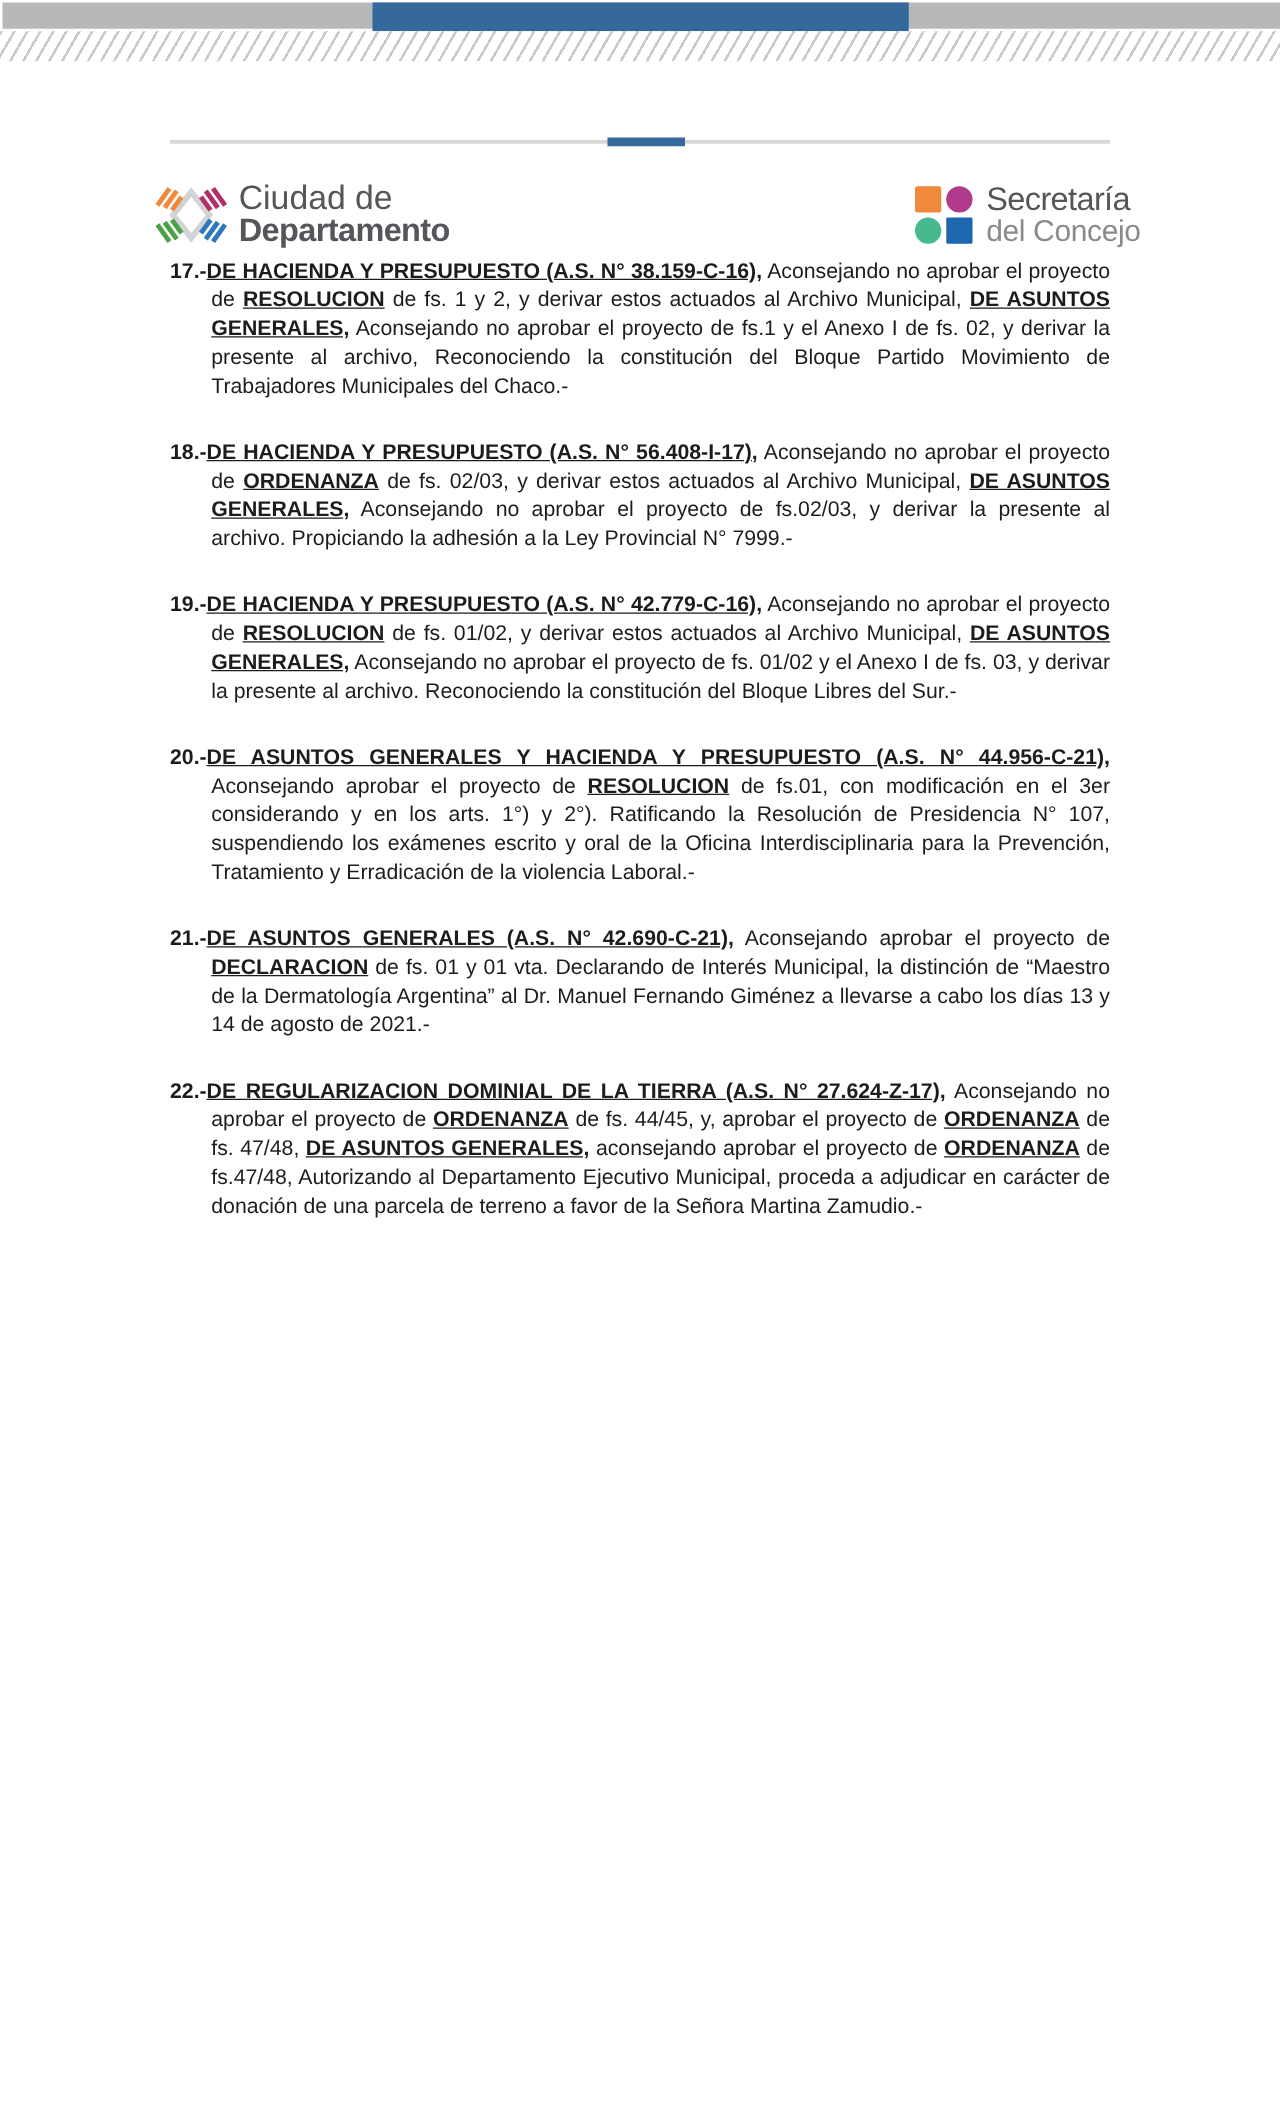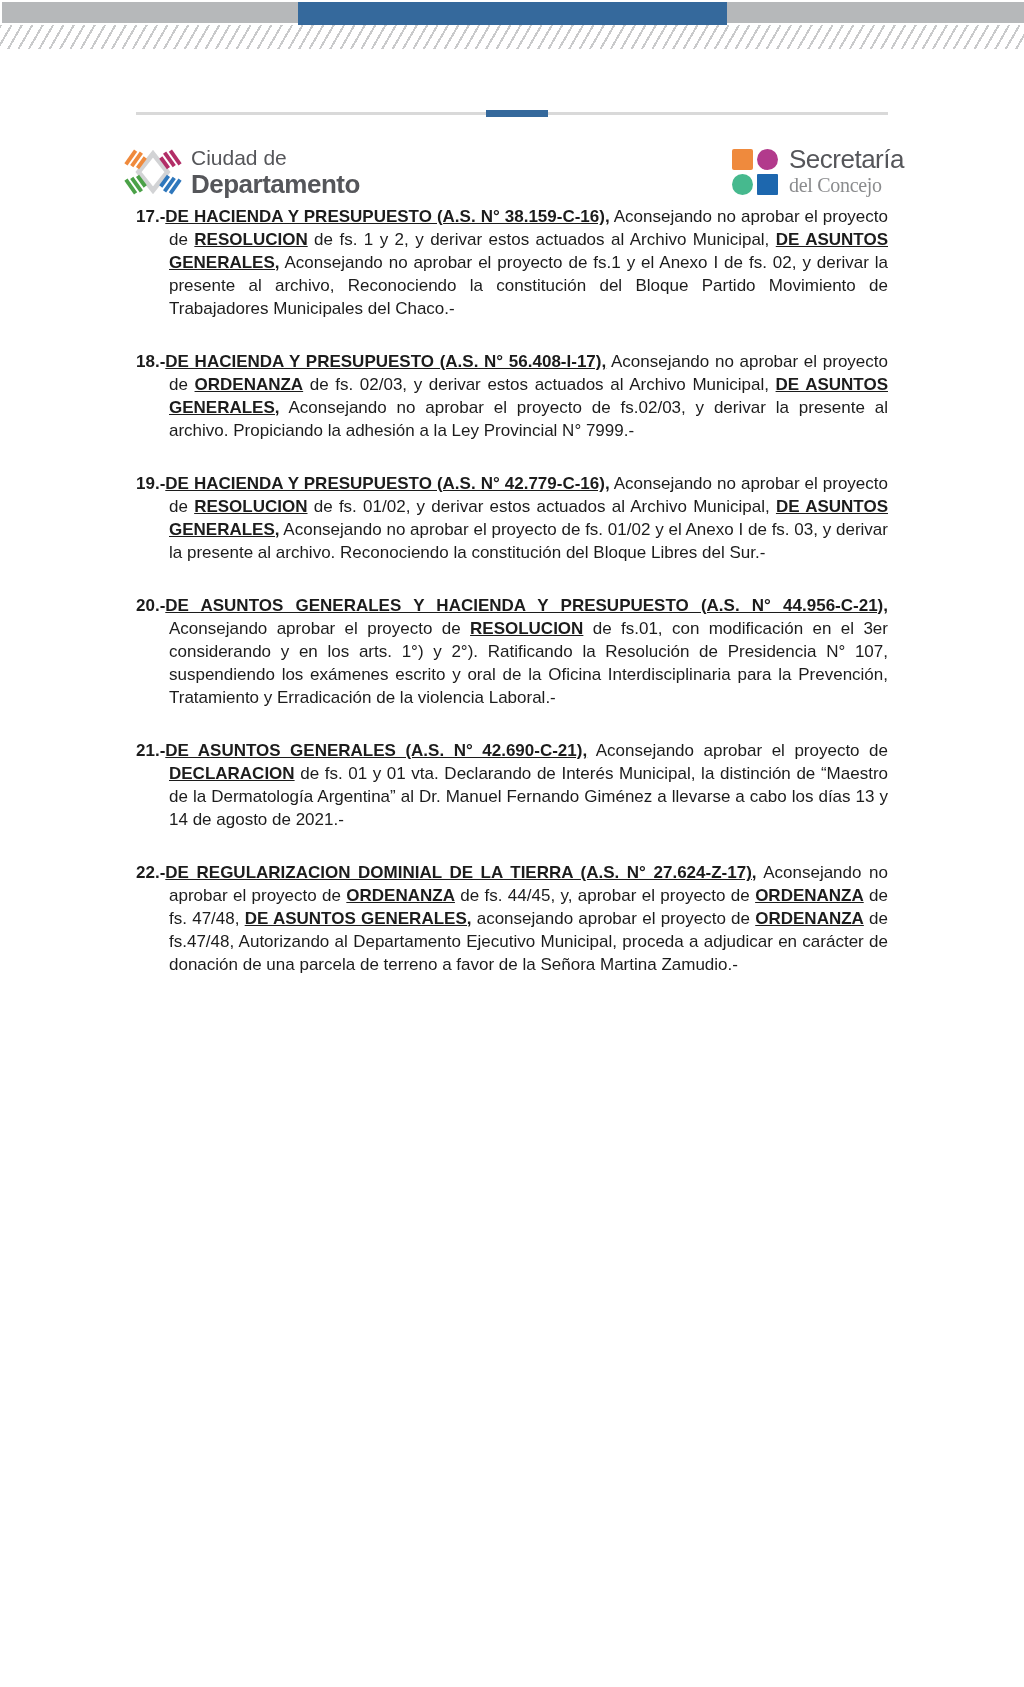--- a/index.html
+++ b/index.html
@@ -16,32 +16,32 @@
     background:repeating-linear-gradient(120deg, var(--hatch-gray,#c9cacb) 0 2px, #ffffff 2px 9px);
   }
 
   
   .rule { position:absolute; top:112px; left:136px; width:752px; height:3px; background:var(--rule-gray,#d9d9d9); }
   .rule-accent { position:absolute; top:-2px; left:350px; width:62px; height:7px; background:var(--accent-blue,#35699c); }
 
   
   .logo-left { position:absolute; left:124px; top:138px; display:flex; align-items:center; gap:9px; }
   .logo-left svg { width:58px; height:68px; display:block; }
-  .logo-left-text .l1 { font-size:21px; color:var(--logo-text,#55565a); line-height:24px; }
+  .logo-left-text .l1 { font-size:27px; color:var(--logo-text,#55565a); line-height:24px; }
   .logo-left-text .l2 { font-size:26px; font-weight:bold; color:var(--logo-text,#55565a); line-height:28px; letter-spacing:-0.5px; }
 
   .logo-right { position:absolute; left:732px; top:146px; display:flex; align-items:center; gap:11px; }
   .shape-grid { display:grid; grid-template-columns:21px 21px; grid-template-rows:21px 21px; gap:4px; }
   .shape { width:21px; height:21px; }
   .shape.sq-orange { background:var(--c-orange,#ef8a3d); border-radius:2px; }
   .shape.ci-magenta { background:var(--c-magenta,#b23a8c); border-radius:50%; }
   .shape.ci-teal { background:var(--c-teal,#46b98e); border-radius:50%; }
   .shape.sq-blue { background:var(--c-bluesq,#1d67ae); border-radius:1px; }
   .logo-right-text .l1 { font-size:26px; font-weight:normal; color:var(--logo-text,#55565a); line-height:27px; letter-spacing:-0.5px; }
-  .logo-right-text .l2 { font-size:20px; color:var(--logo-text-light,#8a8b8d); line-height:25px; letter-spacing:-0.3px;font-family:Liberation Serif, serif; }
+  .logo-right-text .l2 { font-size:24px; color:var(--logo-text-light,#8a8b8d); line-height:25px; letter-spacing:-0.3px; }
 
   
   .content { position:absolute; top:205px; left:136px; width:752px; }
   .doc-item {
     margin:0 0 30px 0; padding-left:33px; text-indent:-33px;
     text-align:justify; font-size:17px; line-height:23px; color:var(--text-dark,#1c1c1c);
   }
   .doc-item:first-child { }
   .item-number { font-weight:bold; }
   .seg-heading { font-weight:bold; text-decoration:underline; }

